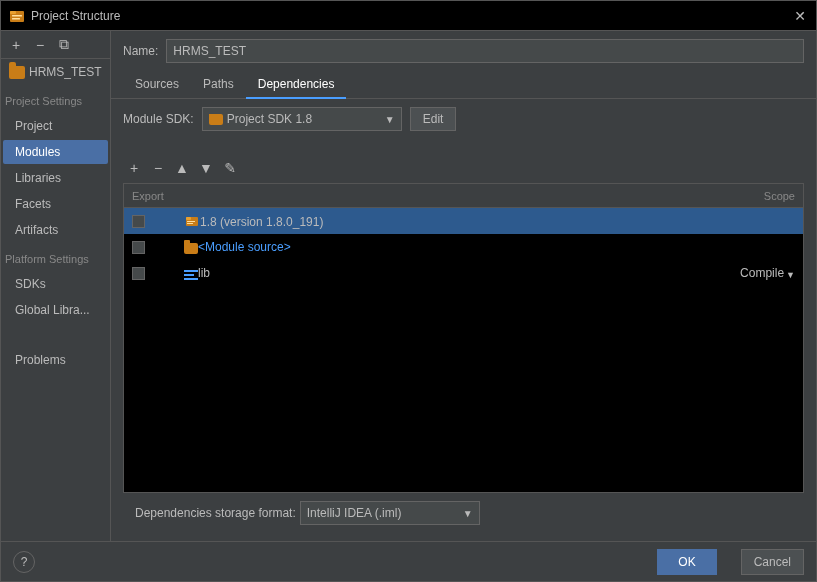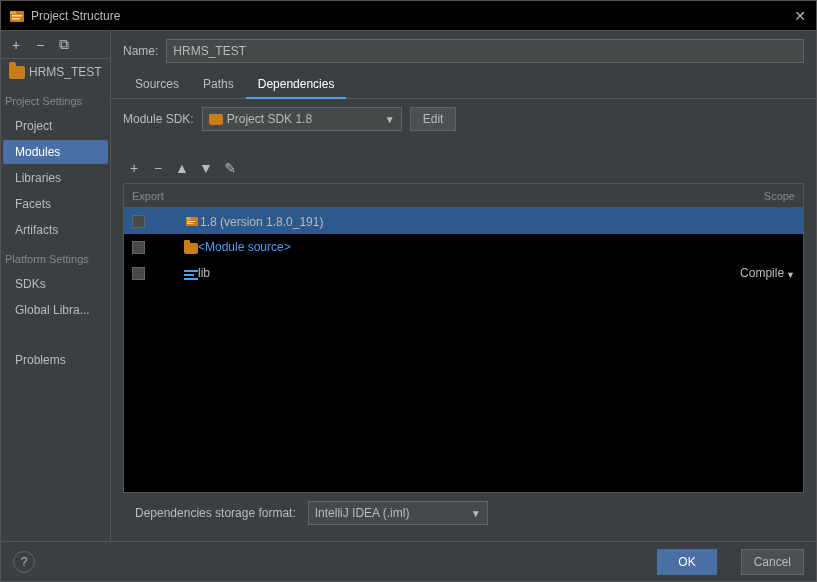--- a/index.html
+++ b/index.html
@@ -373,21 +373,21 @@
     }
 
     .scope-arrow {
       color: #bbbbbb;
       font-size: 9px;
     }
 
     .storage-row {
       display: flex;
       align-items: center;
-      gap: 12px;
+      gap: 4px;
       padding: 8px 12px;
       flex-shrink: 0;
     }
 
     .storage-label {
       color: #bbbbbb;
       font-size: 12px;
     }
 
     .storage-select {

